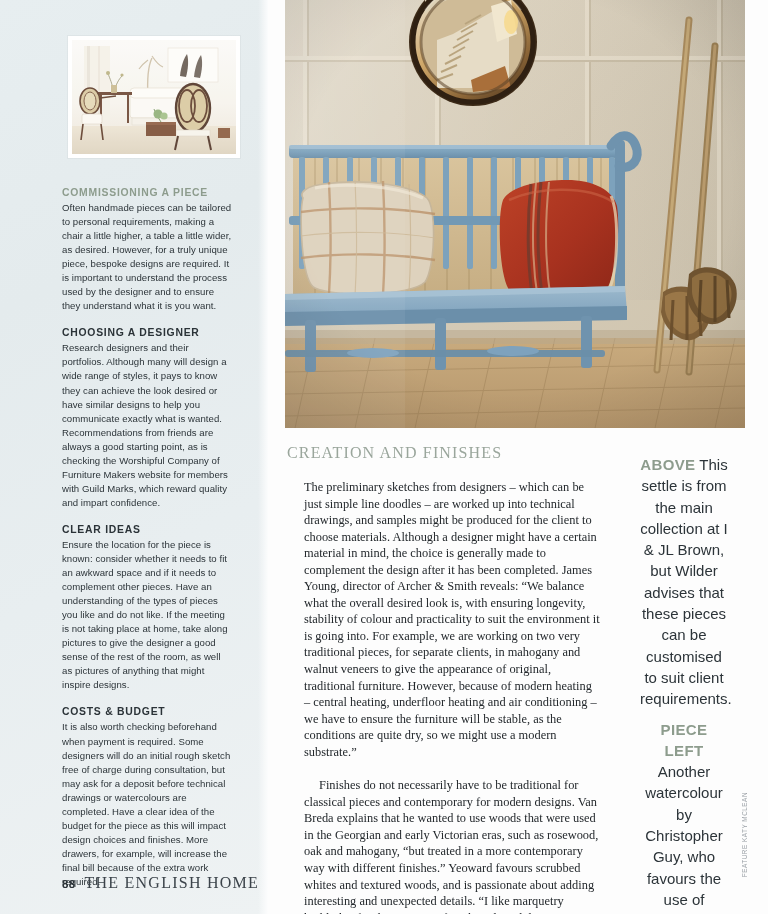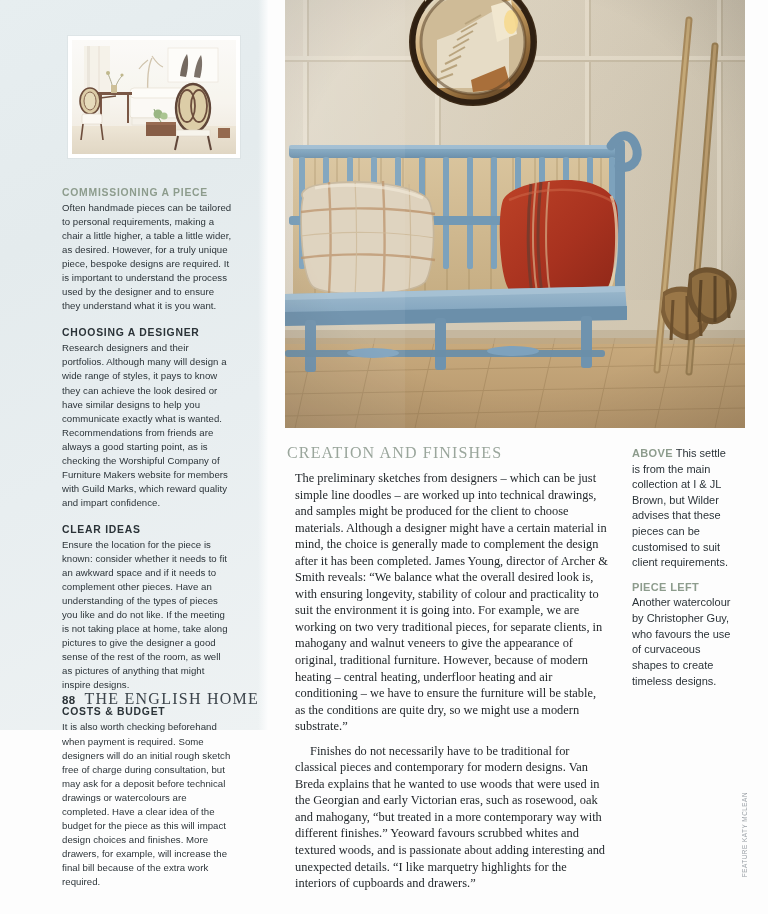--- a/index.html
+++ b/index.html
@@ -21,21 +21,21 @@
     inset: 0;
     background: #fdfdfd;
   }
 
   
   .sidebar {
     position: absolute;
     left: 0;
     top: 0;
     width: 268px;
-    height: 730px;
+    height: 914px;
     background: linear-gradient(155deg, #e7eef0 0%, #e4ebed 30%, #e8eef0 60%, #eef2f3 100%);
   }
   .sidebar::after {
     content: "";
     position: absolute;
     right: 0; top: 0; bottom: 0;
     width: 10px;
     background: linear-gradient(90deg, rgba(255,255,255,0) 0%, rgba(255,255,255,0.85) 100%);
   }
 
@@ -126,21 +126,21 @@
     letter-spacing: 1.15px;
     color: #9aa69c;
     margin: 0 0 5px 0;
     font-weight: 400;
   }
   .art-p {
     font-family: "Liberation Serif", serif;
     font-size: 12.4px;
     line-height: 1.335;
     color: #23282c;
-    margin: 8px;
+    margin: 17px;
     text-align: left;
   }
   .art-p + .art-p { text-indent: 15px; }
   .endmark {
     display: inline-block;
     width: 7px;
     height: 7px;
     background: #8fa08f;
     margin-left: 6px;
     vertical-align: baseline;
@@ -150,24 +150,25 @@
 
   
   .captions {
     position: absolute;
     left: 632px;
     top: 446px;
     width: 104px;
   }
   .cap-block { margin-bottom: 9px; }
   .cap-text {
-    font-size: 11px;
+    font-size: 15px;
     line-height: 1.42;
     color: #2c3439;
-    margin: 0;
+    margin: 8px;
+    text-align: center;
   }
   .cap-lead {
     color: #8d9c8d;
     font-weight: 600;
     letter-spacing: 0.35px;
   }
 
   
   .credit {
     position: absolute;

